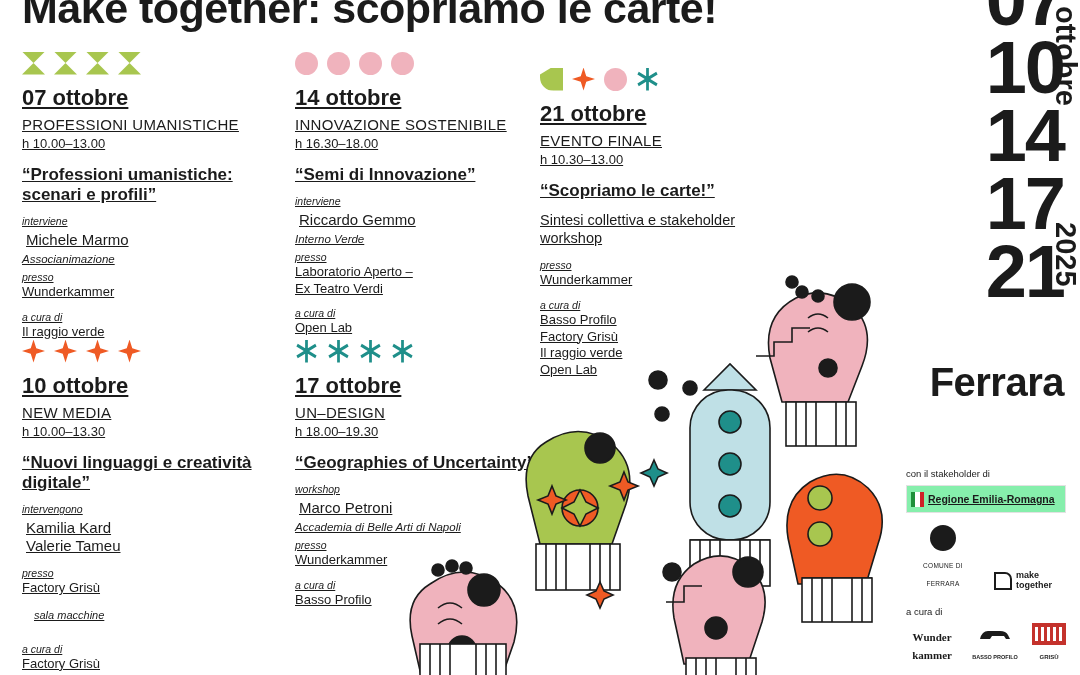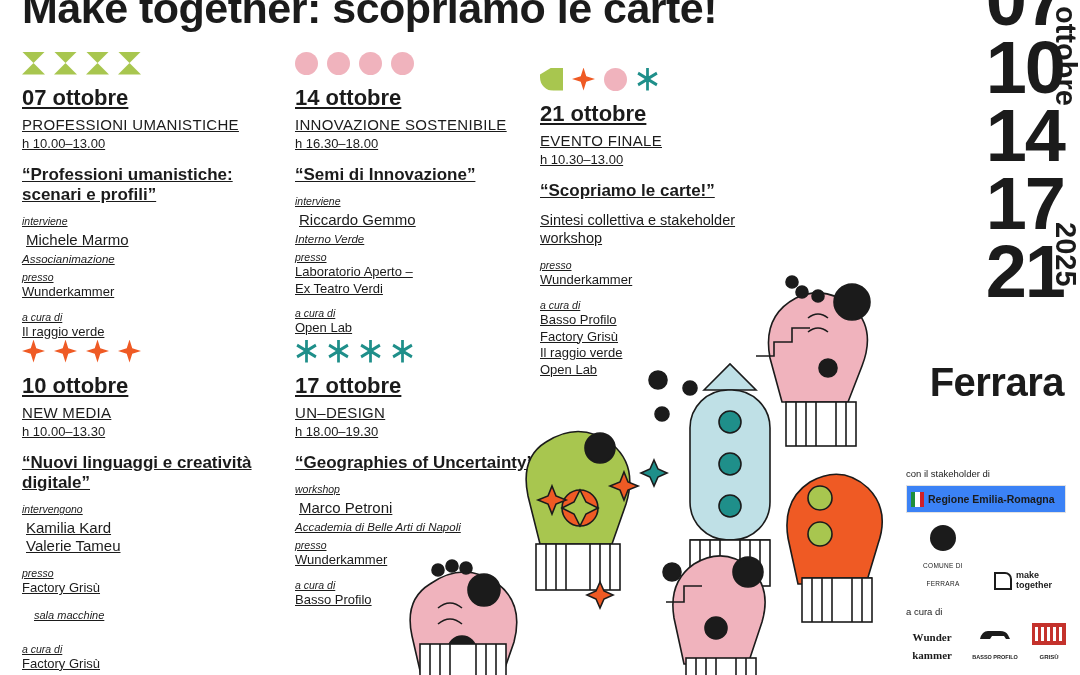--- a/index.html
+++ b/index.html
@@ -56,21 +56,21 @@
     writing-mode:vertical-rl;text-orientation:mixed;
     font-size:29px;font-weight:bold;letter-spacing:0px;
   }
   .vert-year{
     position:absolute;right:-2px;top:222px;
     writing-mode:vertical-rl;text-orientation:mixed;
     font-size:29px;font-weight:bold;
   }
   .credits{position:absolute;right:14px;top:468px;width:160px;text-align:left;}
   .credits .lbl{font-size:9.5px;margin:0 0 6px 0;}
-  .logobox{background:#3b82f6;border:1px solid #e2e2e2;display:flex;align-items:center;}
+  .logobox{background:#86efac;border:1px solid #e2e2e2;display:flex;align-items:center;text-decoration:underline;}
   .logo-region{height:22px;padding:2px 4px;margin-bottom:12px;display:flex;align-items:center;gap:4px;}
   .flag{width:13px;height:15px;background:linear-gradient(to right,#1f8f3a 33%,#ffffff 33% 66%,#cf2027 66%);}
   .logo-region span{font-size:10.5px;font-weight:bold;}
   .row2{display:flex;gap:14px;align-items:flex-end;margin-bottom:16px;}
   .comune{width:74px;text-align:center;}
   .crown{width:26px;height:26px;border-radius:50%;background:#1b1b1b;margin:0 auto 3px;}
   .comune span{font-size:6.5px;letter-spacing:.3px;}
   .maketog{display:flex;align-items:center;gap:4px;}
   .mt-mark{width:14px;height:14px;border:2px solid #1b1b1b;border-radius:0 7px 0 0;}
   .mt-txt{font-size:9px;font-weight:bold;line-height:1.05;}

